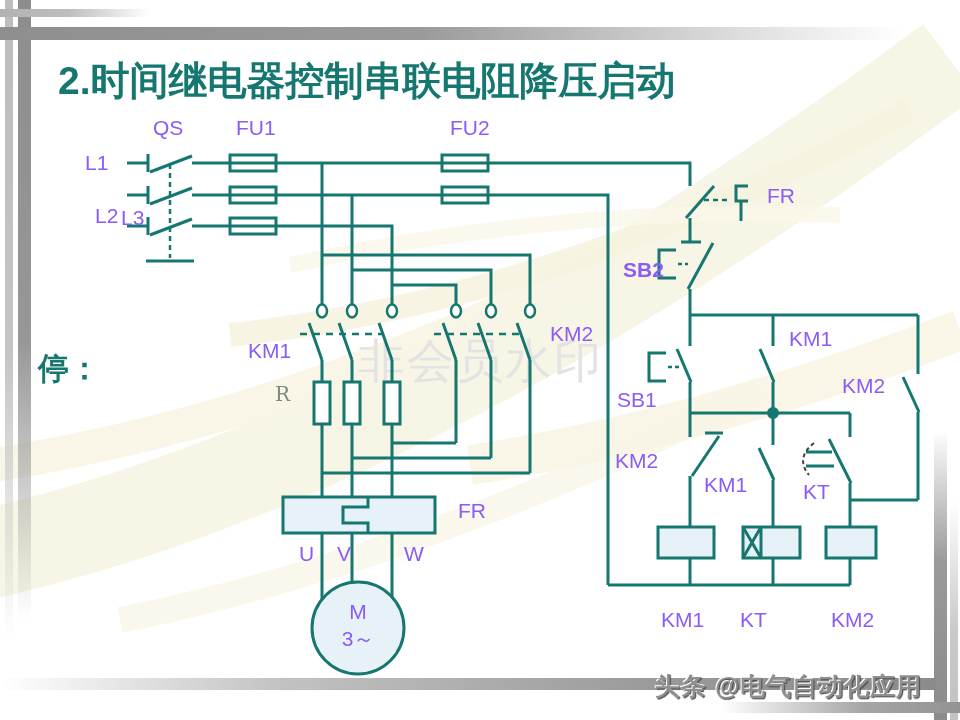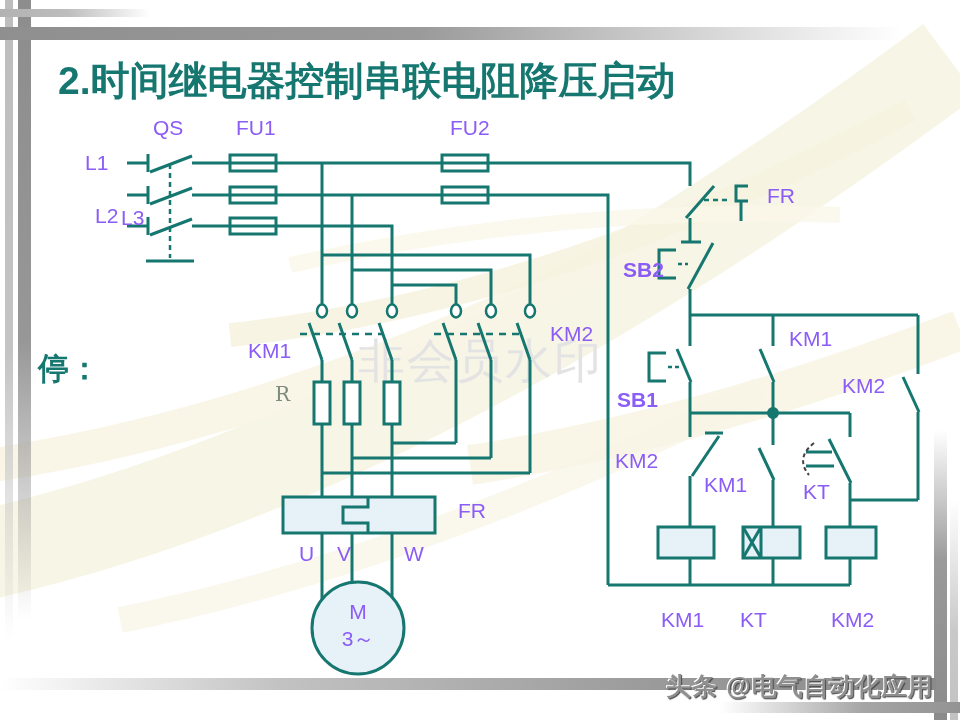--- a/index.html
+++ b/index.html
@@ -3,21 +3,21 @@
 <meta charset="utf-8">
 <style>
   html,body{margin:0;padding:0;background:#fff;}
   #slide{position:relative;width:960px;height:720px;background:#ffffff;overflow:hidden;
          font-family:"Liberation Sans",sans-serif;}
   .lbl{position:absolute;color:#8b5cf6;font-size:21px;line-height:1.1;white-space:nowrap;z-index:30;}
   #title{position:absolute;left:58px;top:54px;font-size:39px;font-weight:bold;color:#15776f;z-index:30;white-space:nowrap;}
   #stop-line1{position:absolute;left:38px;top:348px;font-size:31px;font-weight:bold;color:#15776f;z-index:30;}
   #stop-line2{position:absolute;left:34px;top:407px;font-size:28px;font-weight:bold;color:#15776f;z-index:30;}
   #wm-center{position:absolute;left:358px;top:330px;font-size:47px;color:#e3e3e3;z-index:5;letter-spacing:2px;}
-  #wm-bottom{position:absolute;left:655px;top:670px;width:290px;text-align:center;font-size:25px;font-weight:bold;
+  #wm-bottom{position:absolute;left:655px;top:670px;width:290px;text-align:left;font-size:25px;font-weight:bold;
              color:#8f8f8f;z-index:50;letter-spacing:1px;
              text-shadow:-1px -1px 0 #ffffff,1px 1px 1px #4a4a4a;}
   .r-lbl{font-family:"DejaVu Serif",serif;color:#7d8a80;font-size:20px;}
   svg{position:absolute;left:0;top:0;z-index:10;}
   .frame{position:absolute;z-index:40;}
   
   #fv1{left:5px;top:0;width:8px;height:640px;background:linear-gradient(to bottom,#bdbdbd 0%,#c4c4c4 55%,rgba(200,200,200,0) 100%);}
   #fv2{left:18px;top:0;width:13px;height:620px;background:linear-gradient(to bottom,#8d8d8d 0%,#979797 55%,rgba(160,160,160,0) 100%);}
   #fh1{left:0;top:9px;width:150px;height:8px;background:linear-gradient(to right,#b2b2b2 0%,#bdbdbd 45%,rgba(190,190,190,0) 100%);}
   #fh2{left:0;top:27px;width:930px;height:13px;background:linear-gradient(to right,#8f8f8f 0%,#9a9a9a 45%,rgba(170,170,170,0) 97%);}
@@ -212,21 +212,21 @@
   <div class="lbl" style="left:550px;top:322px;">KM2</div>
   <div class="lbl" style="left:458px;top:499px;">FR</div>
   <div class="lbl" style="left:299px;top:542px;">U</div>
   <div class="lbl" style="left:337px;top:542px;">V</div>
   <div class="lbl" style="left:404px;top:542px;">W</div>
   <div class="lbl" style="left:318px;top:600px;width:80px;text-align:center;">M</div>
   <div class="lbl" style="left:318px;top:627px;width:80px;text-align:center;">3～</div>
 
   <div class="lbl" style="left:767px;top:184px;">FR</div>
   <div class="lbl" style="left:623px;top:258px;font-weight:bold;">SB2</div>
-  <div class="lbl" style="left:617px;top:388px;font-weight:bold;">SB1</div>
+  <div class="lbl" style="left:617px;top:388px;">SB1</div>
   <div class="lbl" style="left:789px;top:327px;">KM1</div>
   <div class="lbl" style="left:842px;top:374px;">KM2</div>
   <div class="lbl" style="left:615px;top:449px;">KM2</div>
   <div class="lbl" style="left:704px;top:473px;">KM1</div>
   <div class="lbl" style="left:803px;top:480px;">KT</div>
   <div class="lbl" style="left:661px;top:608px;">KM1</div>
   <div class="lbl" style="left:740px;top:608px;">KT</div>
   <div class="lbl" style="left:831px;top:608px;">KM2</div>
 
   <div class="frame" id="fv1"></div>

